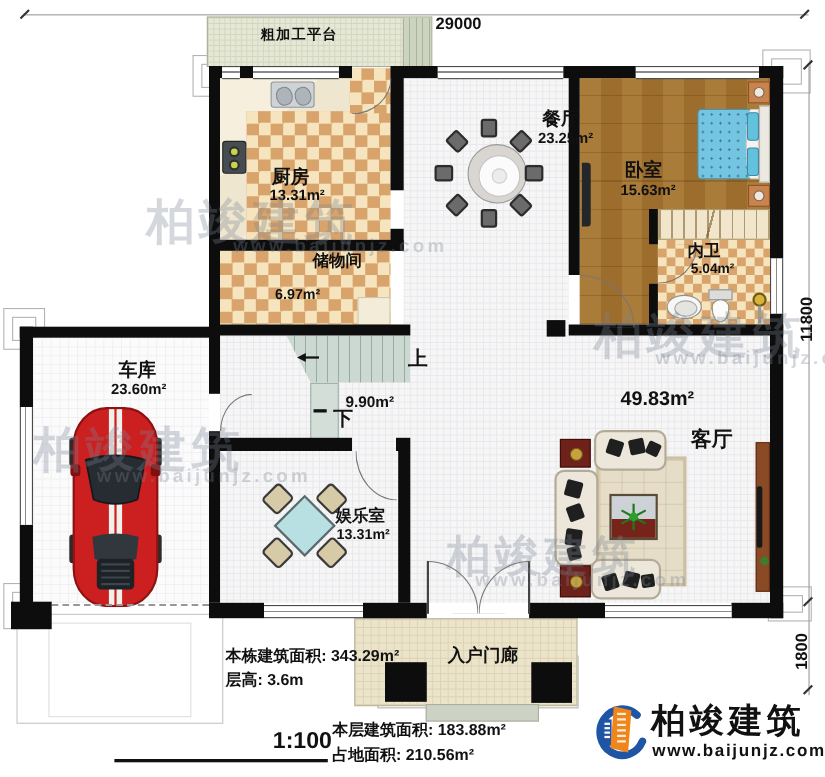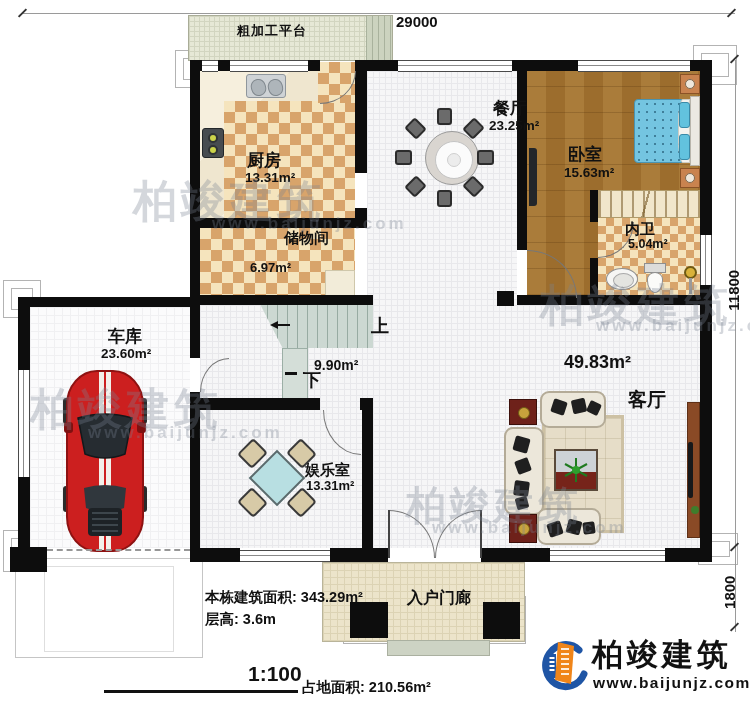--- a/index.html
+++ b/index.html
@@ -171,21 +171,21 @@
   <div class="leaf" style="left:388px;top:510px;width:2px;height:48px;"></div>
   <div class="leaf" style="left:480px;top:510px;width:2px;height:48px;"></div>
 
   <div class="porch-grid" style="left:322px;top:562px;width:203px;height:80px;"></div>
   <div class="pillar" style="left:350px;top:602px;width:38px;height:36px;"></div>
   <div class="pillar" style="left:483px;top:602px;width:37px;height:37px;"></div>
   <div class="abs" style="left:387px;top:640px;width:103px;height:16px;z-index:2;
        background:#cdd3c4;border:1px solid #aab0a0;box-sizing:border-box;"></div>
   <div class="abs" style="left:15px;top:558px;width:186px;height:98px;border:1px solid #c5c5c5;z-index:0;"></div>
   <div class="abs" style="left:44px;top:566px;width:128px;height:84px;border:1px solid #dedede;z-index:0;"></div>
-  <div class="lbl" style="left:407px;top:589px;font-size:16px;">入户门廊</div>
+  <div class="lbl" style="left:407px;top:589px;font-size:16px;font-family:Liberation Mono, monospace;">入户门廊</div>
 
   <div class="furn" style="left:246px;top:74px;width:40px;height:24px;background:#cfd3d6;border:1px solid #8f969c;border-radius:3px;">
     <div class="abs" style="left:4px;top:4px;width:13px;height:15px;background:#aeb5ba;border-radius:45%;transform:rotate(-15deg);border:1px solid #80888e;"></div>
     <div class="abs" style="left:21px;top:4px;width:13px;height:15px;background:#aeb5ba;border-radius:45%;transform:rotate(-15deg);border:1px solid #80888e;"></div>
   </div>
   <div class="furn" style="left:202px;top:128px;width:22px;height:30px;background:#474c50;border-radius:3px;border:1px solid #23272a;">
     <div class="abs" style="left:5px;top:4px;width:10px;height:10px;background:#cbd34a;border-radius:50%;border:2px solid #2e3234;box-sizing:border-box;"></div>
     <div class="abs" style="left:5px;top:16px;width:10px;height:10px;background:#cbd34a;border-radius:50%;border:2px solid #2e3234;box-sizing:border-box;"></div>
   </div>
 
@@ -319,20 +319,21 @@
   <div class="wm" style="left:88px;top:423px;font-size:17px;letter-spacing:3px;">www.baijunjz.com</div>
   <div class="wm" style="left:540px;top:276px;font-size:44px;letter-spacing:4px;">柏竣建筑</div>
   <div class="wm" style="left:596px;top:316px;font-size:17px;letter-spacing:3px;">www.baijunjz.com</div>
   <div class="wm" style="left:406px;top:478px;font-size:40px;letter-spacing:4px;">柏竣建筑</div>
   <div class="wm" style="left:432px;top:518px;font-size:17px;letter-spacing:3px;">www.baijunjz.com</div>
 
   <div class="lbl" style="left:205px;top:590px;font-size:14.5px;z-index:10;">本栋建筑面积: 343.29m²</div>
   <div class="lbl" style="left:205px;top:612px;font-size:14.5px;z-index:10;">层高: 3.6m</div>
   <div class="lbl" style="left:248px;top:662px;font-size:21px;z-index:10;">1:100</div>
   <div class="abs" style="left:104px;top:690px;width:194px;height:3px;background:#111;z-index:10;"></div>
+  <div class="lbl" style="left:302px;top:657px;font-size:14.5px;z-index:10;">本层建筑面积: 183.88m²</div>
   <div class="lbl" style="left:302px;top:680px;font-size:14.5px;z-index:10;">占地面积: 210.56m²</div>
 
   <svg class="abs" style="left:538px;top:634px;z-index:10;" width="50" height="64" viewBox="0 0 50 64">
     <path d="M41 16 A 20 21 0 1 0 46 40" fill="none" stroke="#1f55a5" stroke-width="7" stroke-linecap="round"></path>
     <rect x="10" y="20" width="8" height="24" fill="#1f55a5"></rect>
     <rect x="11.5" y="23" width="5" height="2" fill="#fff"></rect>
       <rect x="11.5" y="27" width="5" height="2" fill="#fff"></rect>
     <rect x="11.5" y="31" width="5" height="2" fill="#fff"></rect>
       <rect x="11.5" y="35" width="5" height="2" fill="#fff"></rect>
     <polygon points="20,8 36,12 33,50 17,46" fill="#f08519"></polygon>

